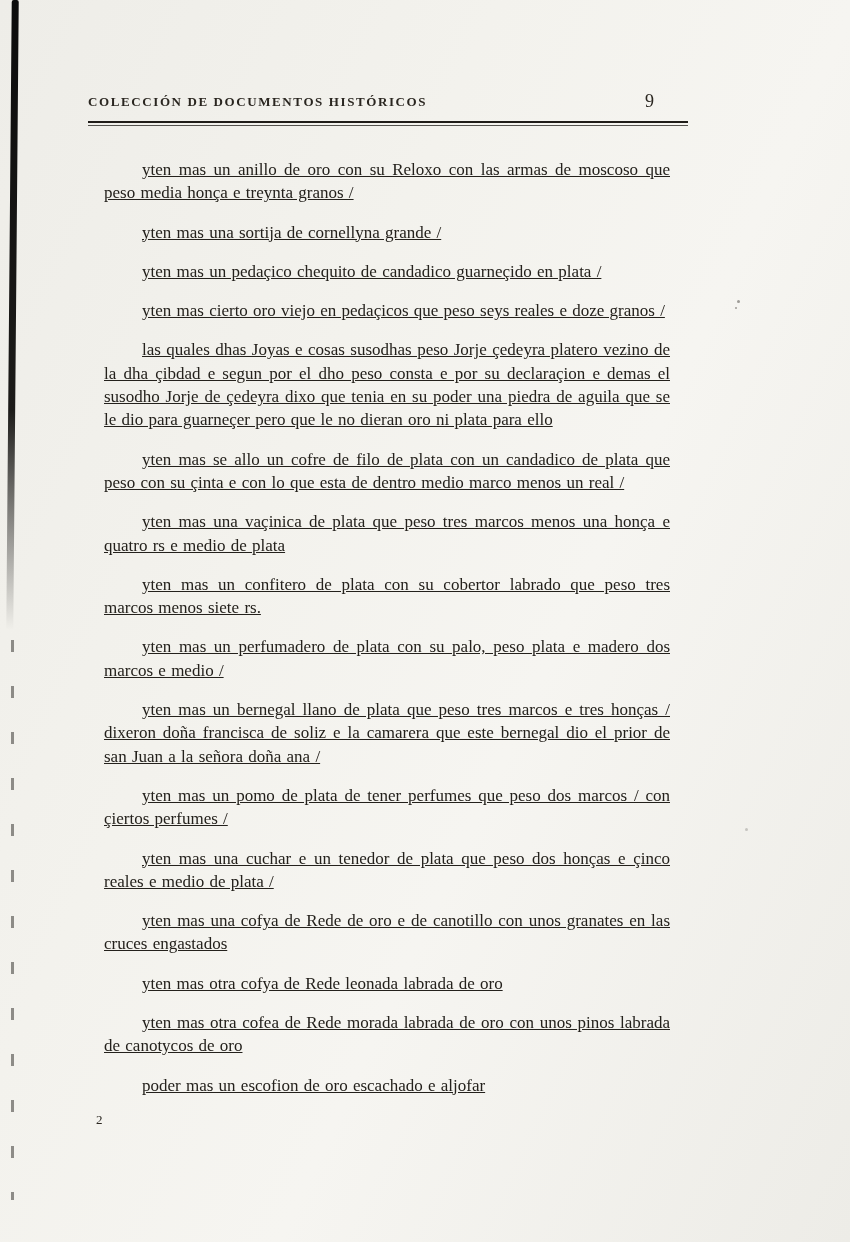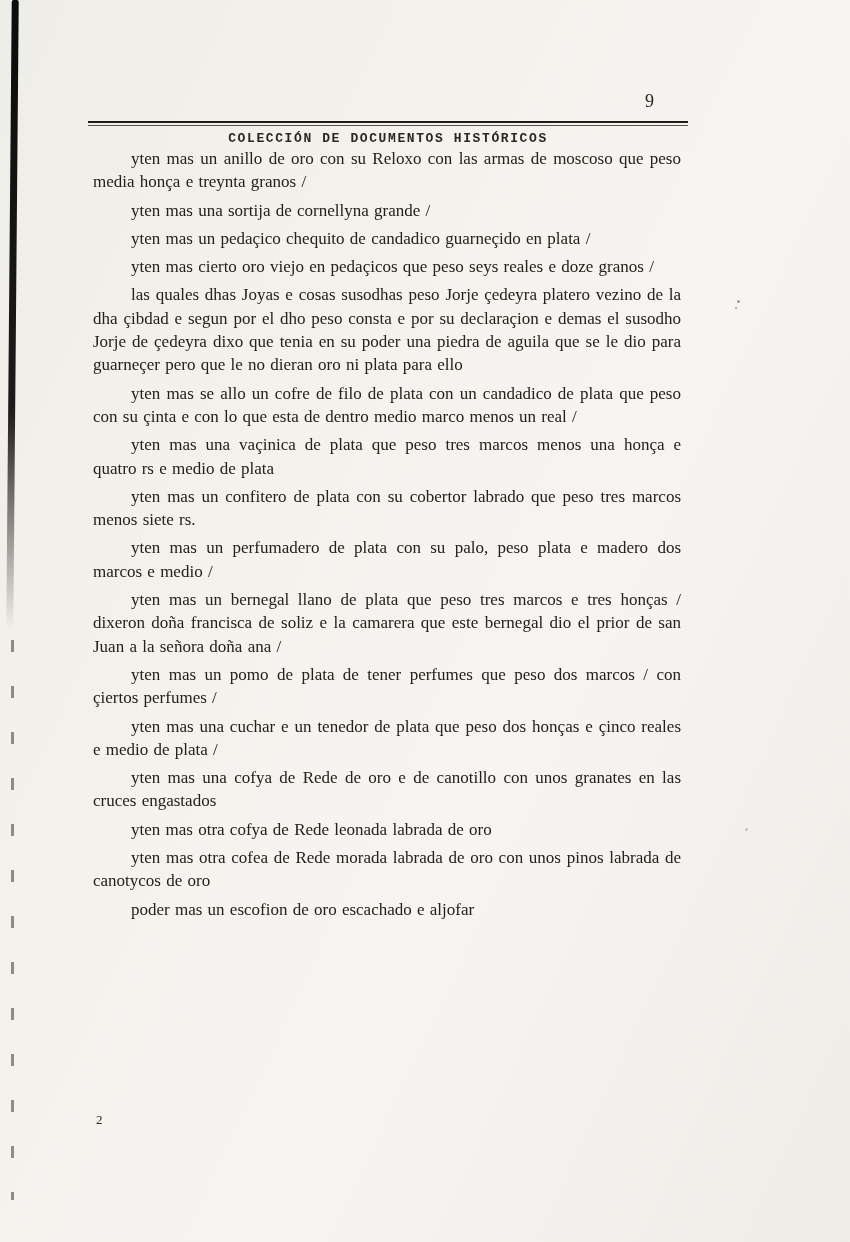--- a/index.html
+++ b/index.html
@@ -33,25 +33,24 @@
   .speck{position:absolute;width:3px;height:3px;border-radius:50%;background:rgba(50,46,40,0.45);}
   .speck.s1{left:737px;top:300px;}
   .speck.s2{left:735px;top:307px;height:2px;width:2px;}
   .speck.s3{left:745px;top:828px;opacity:.5;}
 
   
   .running-head{
     position:absolute;left:88px;top:94px;width:600px;height:22px;
   }
   .head-title{
-    position:absolute;left:0;right:0;text-align:center;
+    position:absolute;left:0;right:0;
     font-size:13px;font-weight:700;letter-spacing:1.6px;
     color:#2a2620;
-    font-family:Liberation Mono, monospace;
-    margin-top:37px;
+    font-family:Liberation Serif, serif;
   }
   .head-pagenum{
     position:absolute;right:34px;top:-3px;
     font-size:18px;font-weight:400;color:#2a2620;
   }
   .head-rule-thick{
     position:absolute;left:88px;top:121px;width:600px;height:2px;
     background:#201d19;
   }
   .head-rule-thin{
@@ -60,23 +59,24 @@
   }
 
   
   .doc-body{
     position:absolute;left:88px;top:142px;width:598px;
     font-size:17px;line-height:23.3px;
     text-align:justify;
     color:var(--ink);
   }
   .para{
-    margin:5px;
+    margin:16px;
     text-indent:38px;
     word-spacing:1px;
+    text-decoration:underline;
   }
 
   .signature-mark{
     position:absolute;left:96px;top:1112px;
     font-size:13px;color:#2a2620;
   }
 </style>
 </head>
 <body>
 

